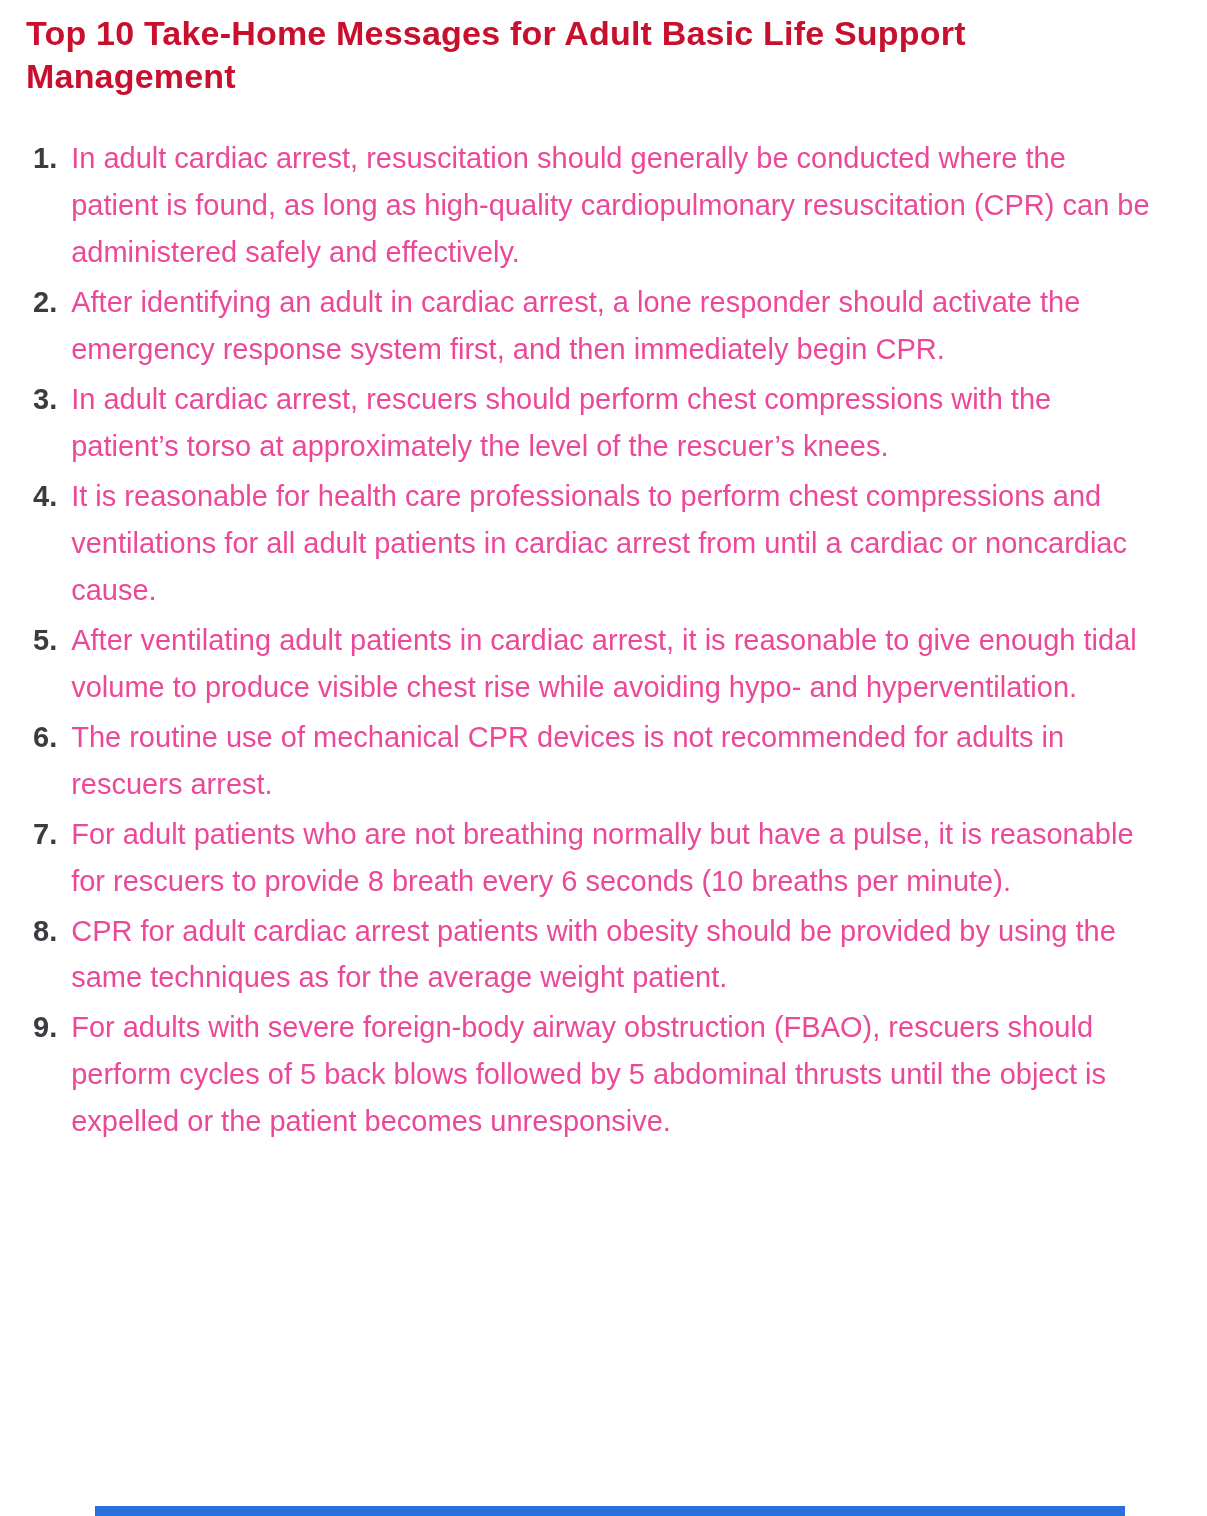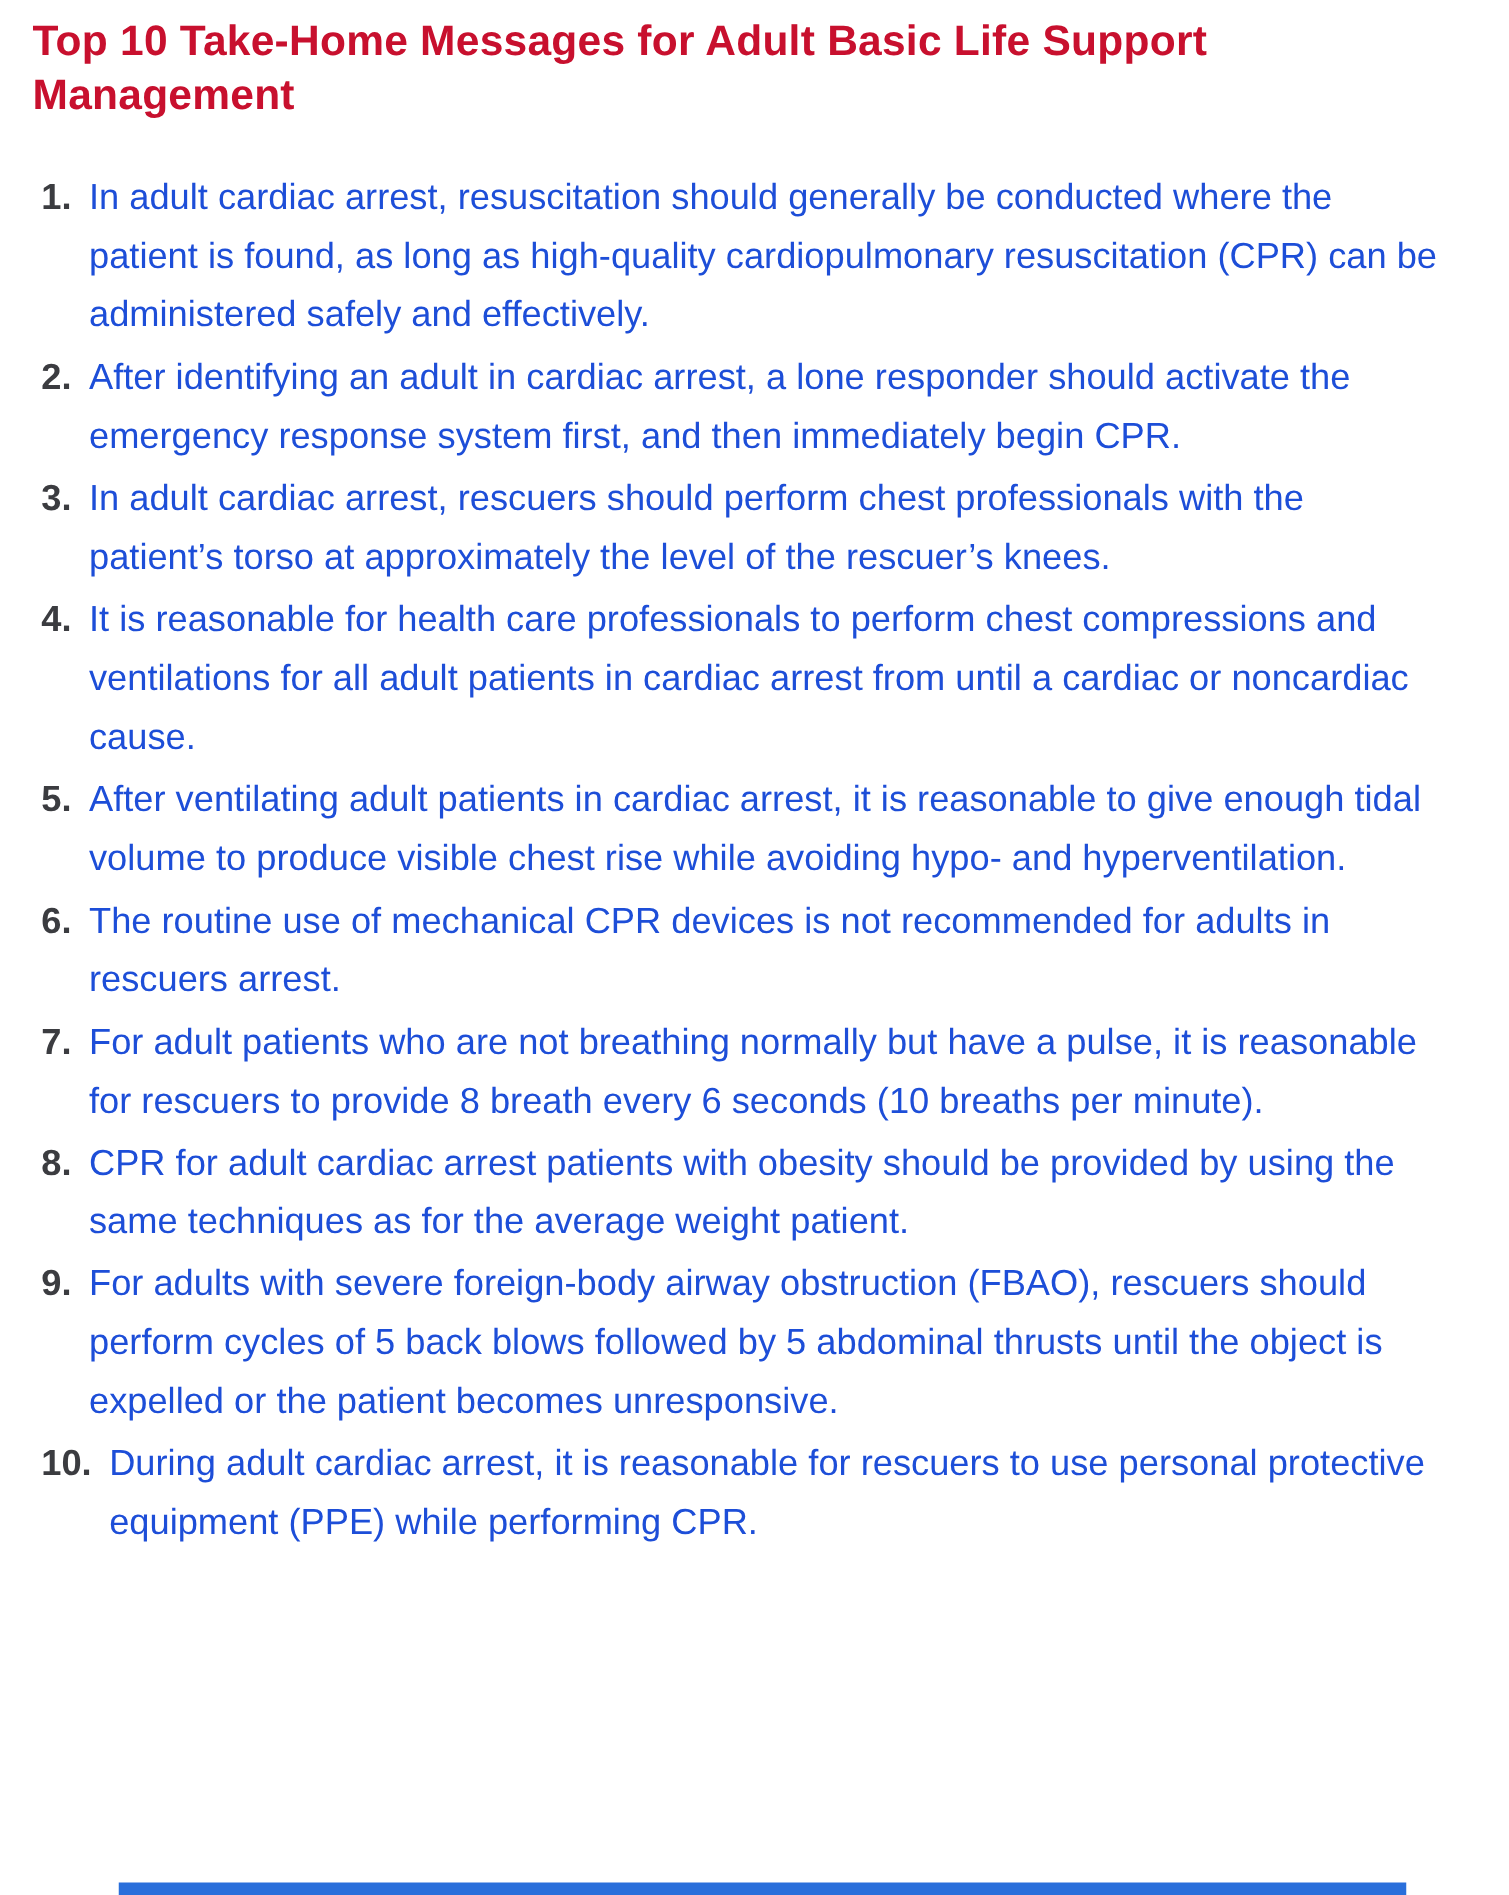--- a/index.html
+++ b/index.html
@@ -41,21 +41,21 @@
     max-width: 1120px;
   }
   .item-number {
     font-weight: bold;
     flex: 0 0 auto;
     margin-right: 14px;
     color: #3b3c40;
   }
   .item-text {
     flex: 1 1 auto;
-    color: #1d4ed8;
+    color: #ec4899;
   }
   .bottom-divider {
     position: absolute;
     left: 95px;
     right: 82px;
     bottom: 0;
     height: 10px;
     background: #2a6fdb;
   }
 </style>
@@ -70,21 +70,21 @@
     <li>
       <span class="item-number">1.</span>
       <span class="item-text">In adult cardiac arrest, resuscitation should generally be conducted where the patient is found, as long as high-quality cardiopulmonary resuscitation (CPR) can be administered safely and effectively.</span>
     </li>
     <li>
       <span class="item-number">2.</span>
       <span class="item-text">After identifying an adult in cardiac arrest, a lone responder should activate the emergency response system first, and then immediately begin CPR.</span>
     </li>
     <li>
       <span class="item-number">3.</span>
-      <span class="item-text">In adult cardiac arrest, rescuers should perform chest professionals with the patient’s torso at approximately the level of the rescuer’s knees.</span>
+      <span class="item-text">In adult cardiac arrest, rescuers should perform chest compressions with the patient’s torso at approximately the level of the rescuer’s knees.</span>
     </li>
     <li>
       <span class="item-number">4.</span>
       <span class="item-text">It is reasonable for health care professionals to perform chest compressions and ventilations for all adult patients in cardiac arrest from until a cardiac or noncardiac cause.</span>
     </li>
     <li>
       <span class="item-number">5.</span>
       <span class="item-text">After ventilating adult patients in cardiac arrest, it is reasonable to give enough tidal volume to produce visible chest rise while avoiding hypo- and hyperventilation.</span>
     </li>
     <li>
@@ -96,21 +96,17 @@
       <span class="item-text">For adult patients who are not breathing normally but have a pulse, it is reasonable for rescuers to provide 8 breath every 6 seconds (10 breaths per minute).</span>
     </li>
     <li>
       <span class="item-number">8.</span>
       <span class="item-text">CPR for adult cardiac arrest patients with obesity should be provided by using the same techniques as for the average weight patient.</span>
     </li>
     <li>
       <span class="item-number">9.</span>
       <span class="item-text">For adults with severe foreign-body airway obstruction (FBAO), rescuers should perform cycles of 5 back blows followed by 5 abdominal thrusts until the object is expelled or the patient becomes unresponsive.</span>
     </li>
-    <li>
-      <span class="item-number">10.</span>
-      <span class="item-text">During adult cardiac arrest, it is reasonable for rescuers to use personal protective equipment (PPE) while performing CPR.</span>
-    </li>
   </ol>
 
   <div class="bottom-divider"></div>
 
 </div>
 
 </body></html>

